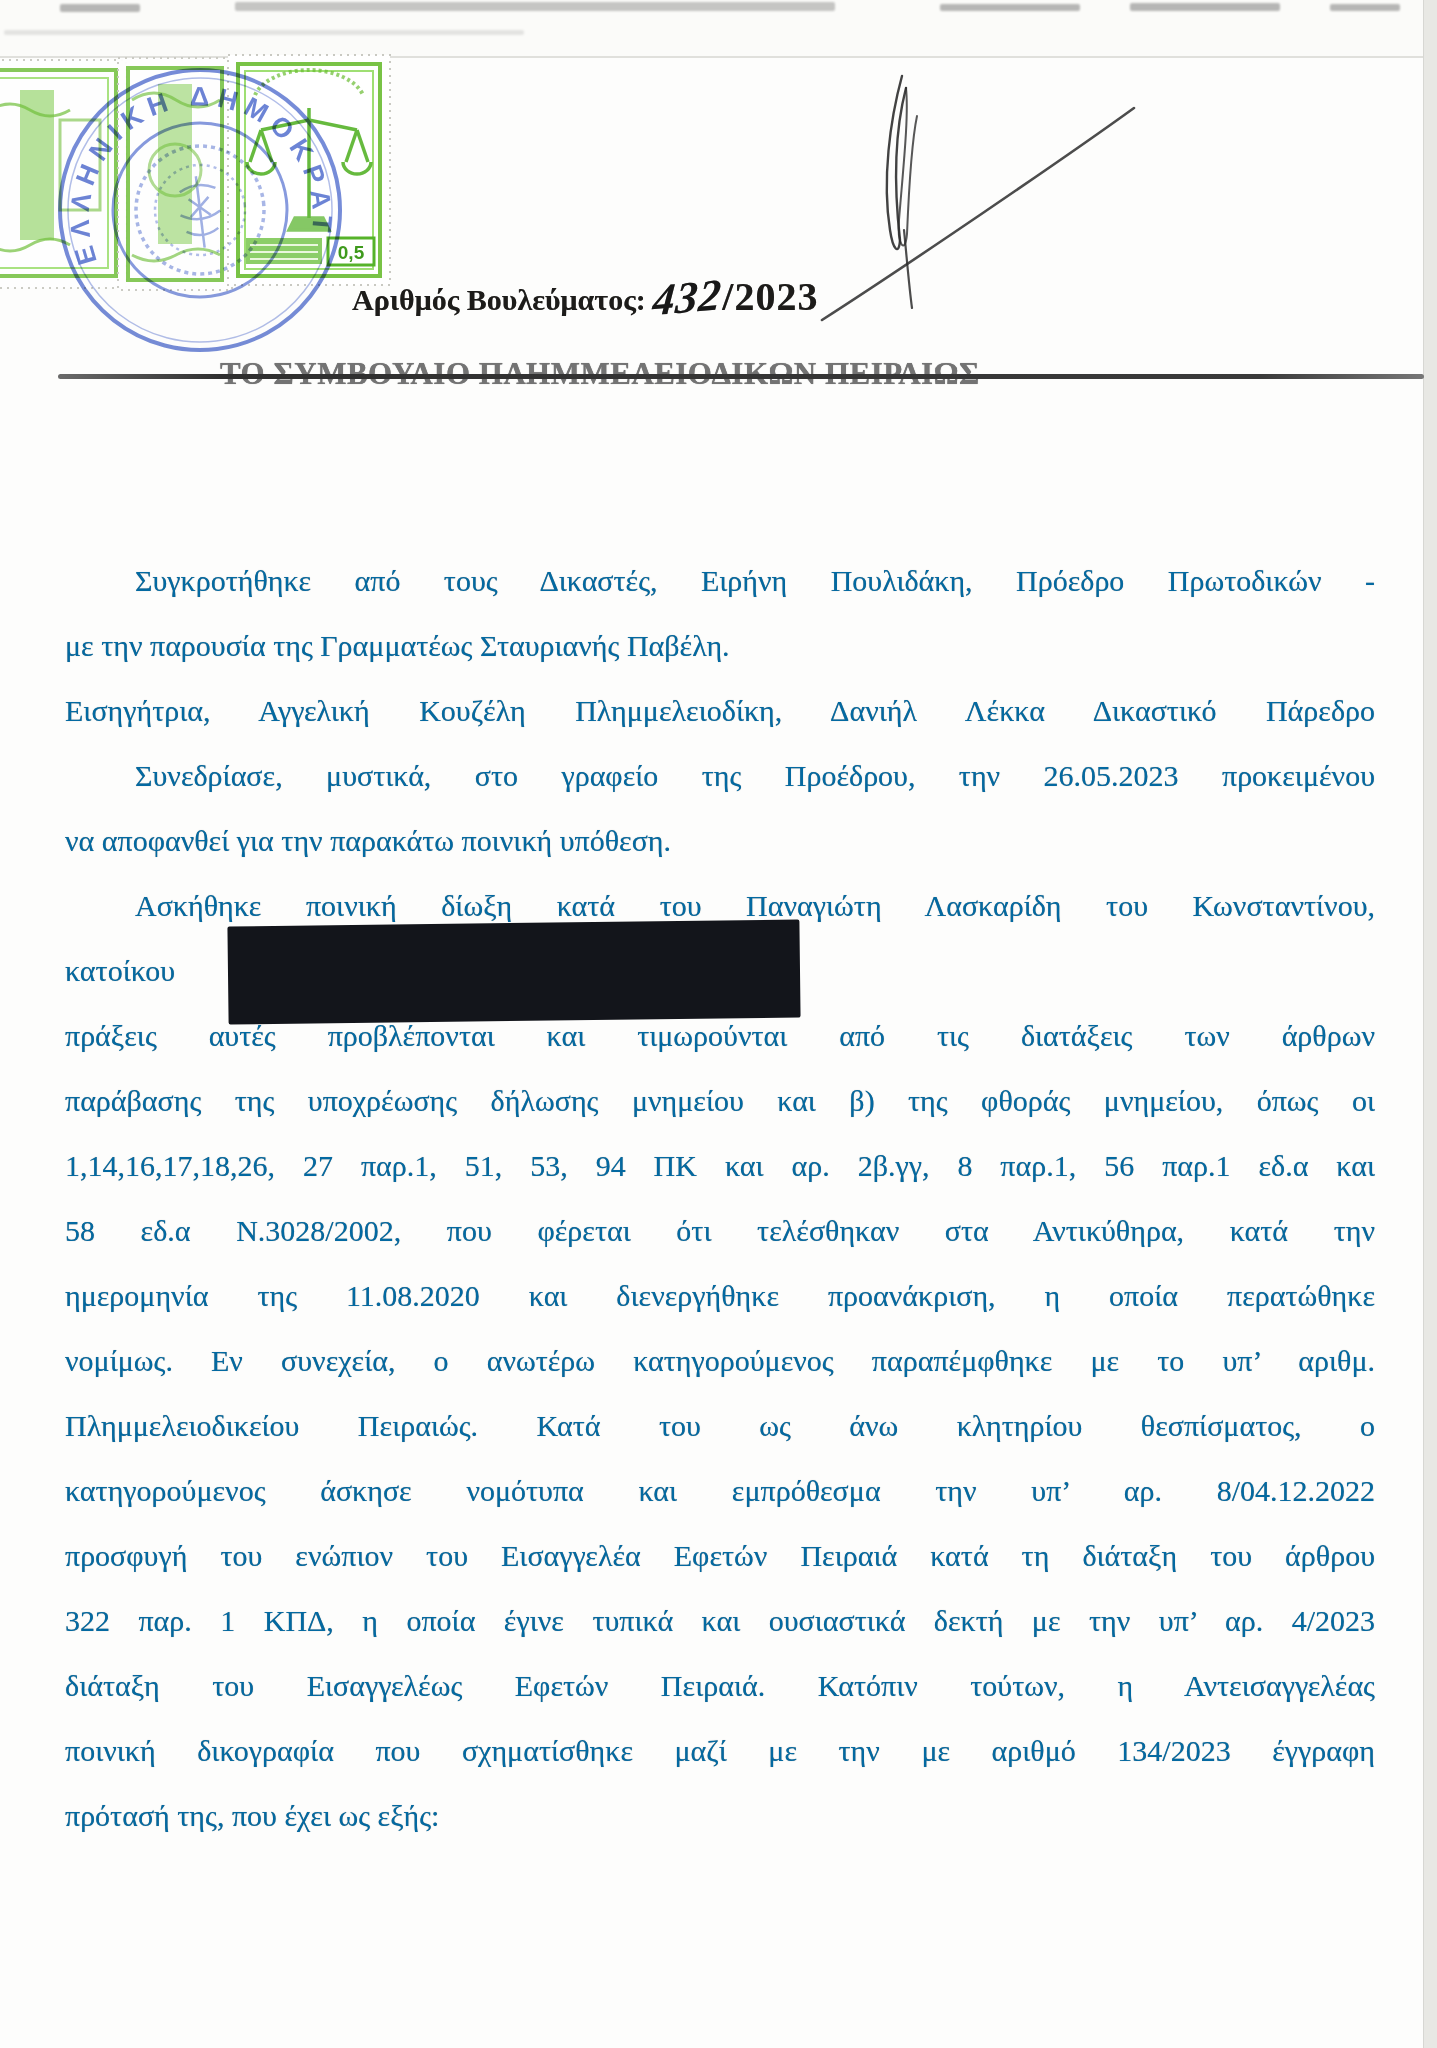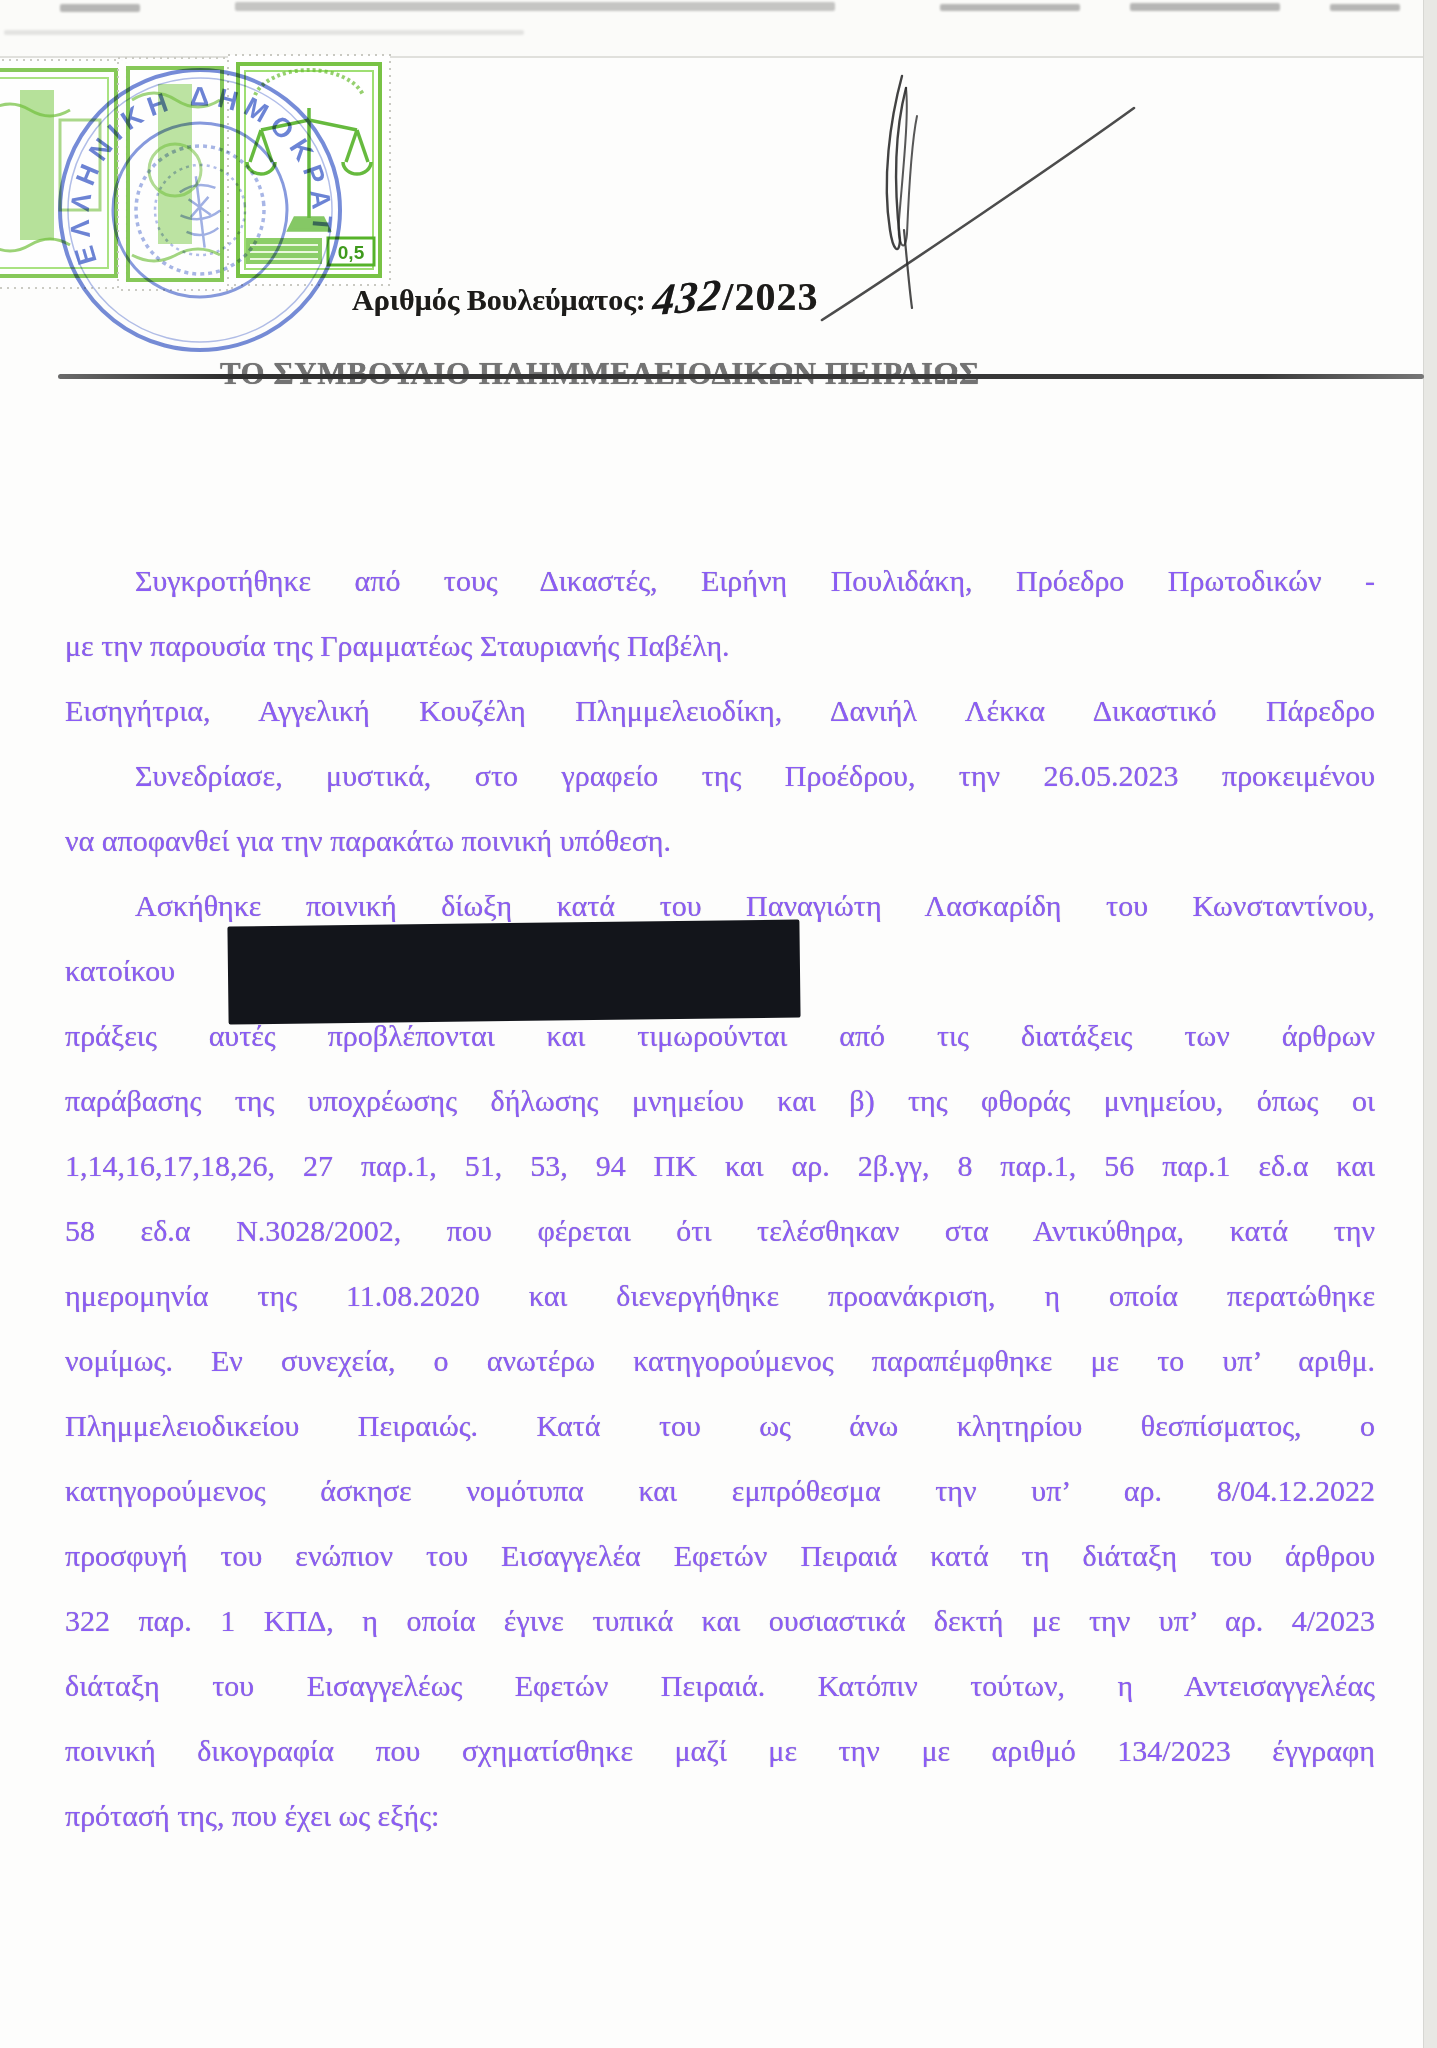--- a/index.html
+++ b/index.html
@@ -18,21 +18,21 @@
   .docnum{position:absolute;left:352px;top:270px;font-size:30px;font-weight:bold;color:#1d1c1a;
           text-shadow:0 0 .6px rgba(40,40,40,.55);white-space:nowrap;}
   .docnum .hand{display:inline-block;font-size:44px;font-style:italic;font-weight:bold;
           transform:rotate(-5deg) skewX(-10deg) translateY(2px);letter-spacing:1px;color:#181818;}
   .docnum .year{font-size:40px;letter-spacing:1px;}
   .doc-title{position:absolute;left:220px;top:328px;font-size:31px;font-weight:bold;color:#737373;
           letter-spacing:.5px;text-shadow:0 0 .7px rgba(20,20,20,.6);white-space:nowrap;margin-top:28px;}
   .title-underline{position:absolute;left:58px;top:374px;width:1366px;height:5px;border-radius:3px;
           background:linear-gradient(to right,#6a6a6a,#2f2f2f 12%,#3a3a3a 88%,#777);filter:blur(.4px);}
   
-  .body-text{position:absolute;left:65px;top:548px;width:1310px;font-size:30px;color:#8b5cf6;
+  .body-text{position:absolute;left:65px;top:548px;width:1310px;font-size:30px;color:#0369a1;
           text-shadow:0 0 .7px rgba(70,68,64,.6);}
   .line{height:65px;line-height:65px;white-space:nowrap;text-align:justify;text-align-last:left;}
   .line.fill{text-align-last:justify;white-space:normal;}
   .line.indent{text-indent:70px;}
   .line.redacted-line{display:flex;justify-content:space-between;white-space:nowrap;}
   .redact-gap{display:inline-block;width:585px;}
   .redaction-box{position:absolute;left:228px;top:923px;width:572px;height:98px;background:#13151b;
           transform:rotate(-.7deg);border-radius:2px;}
   
   .stamps-svg{position:absolute;left:0px;top:50px;}

